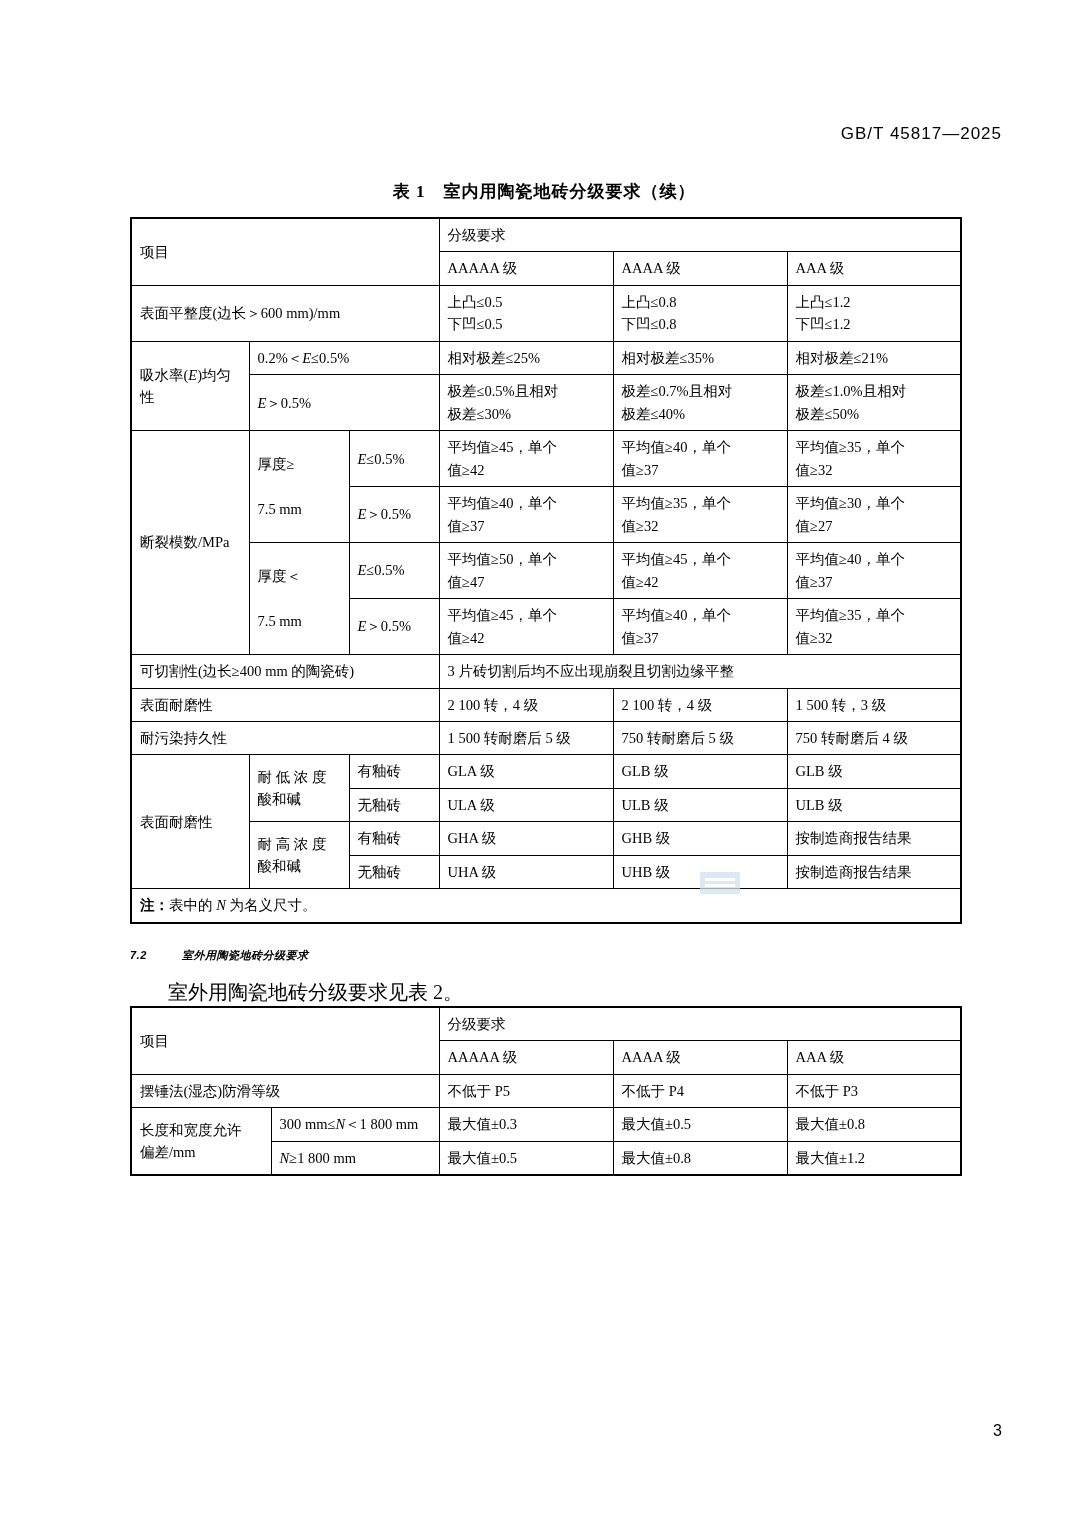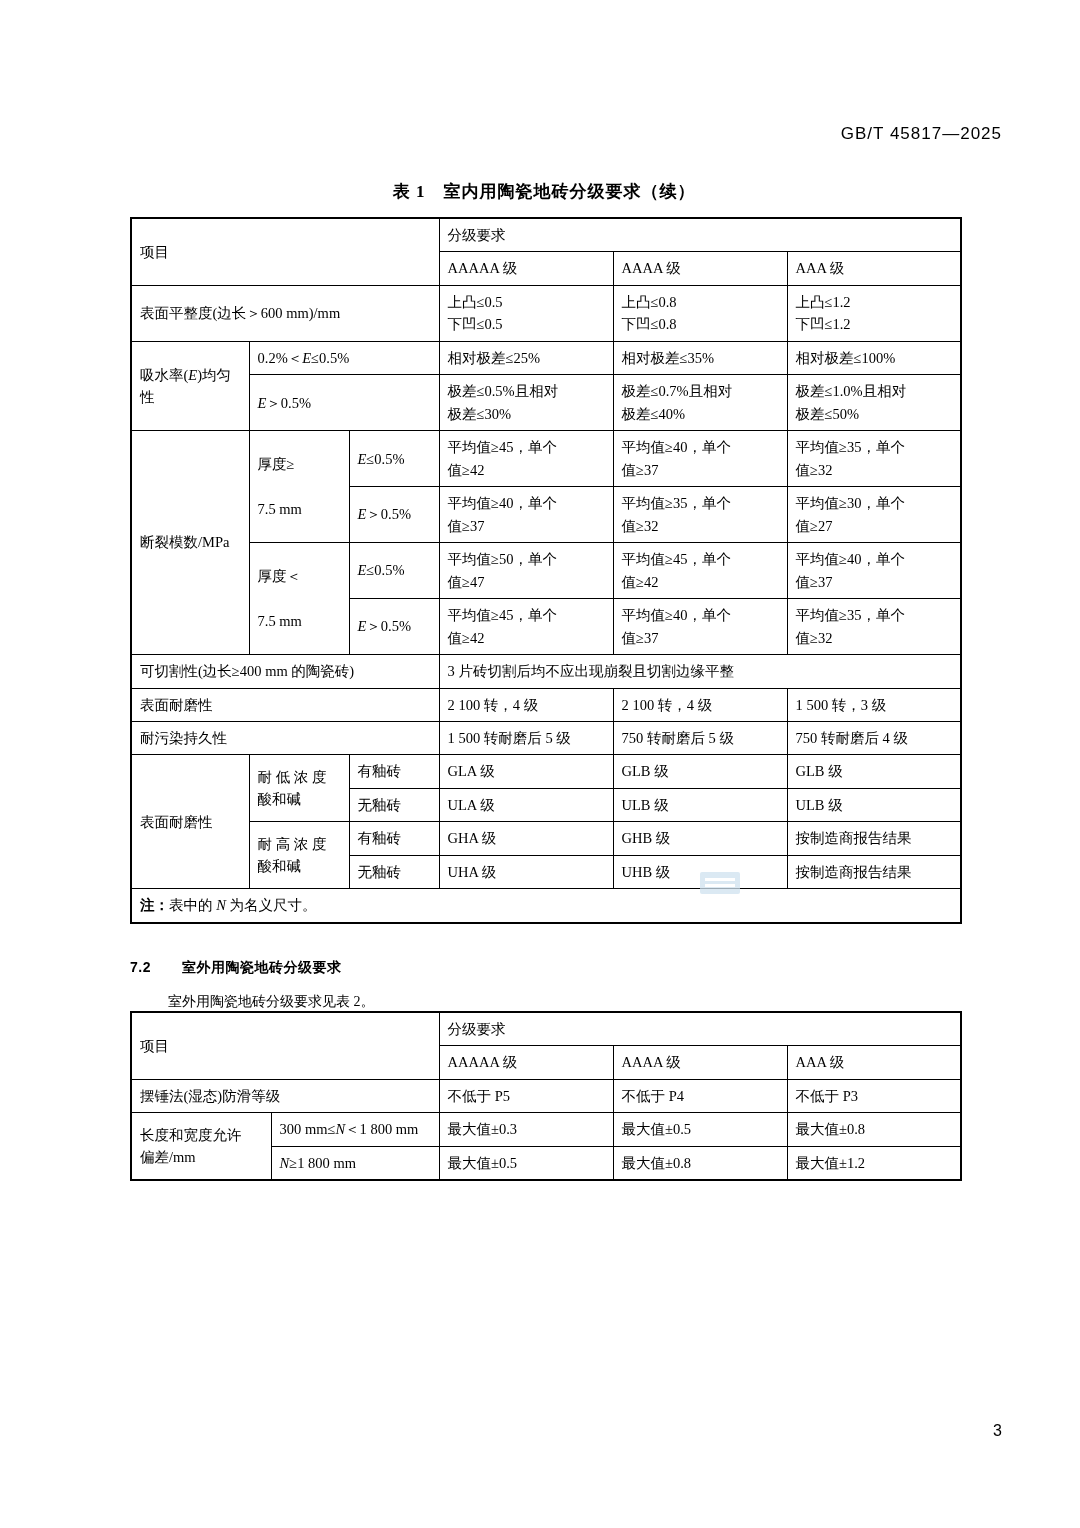--- a/index.html
+++ b/index.html
@@ -60,34 +60,35 @@
   table.grid.outer {
     border: 2px solid #000;
   }
   .hdr { text-align: center; border-radius: 12px; }
   .note-row td {
     text-align: left;
     padding-left: 26px;
   }
   .note-label { font-weight: bold; }
   .sec-title {
-    margin-top: 35px;
-    font-size: 14px;
+    margin-top: 24px;
+    font-size: 11px;
     font-weight: bold;
     font-family: "Liberation Sans", sans-serif;
     letter-spacing: 0.5px;
+    font-style: italic;
   }
   .sec-title .num {
     display: inline-block;
     min-width: 52px;
   }
   .para {
     margin-top: 16px;
     margin-left: 38px;
-    font-size: 14px;
+    font-size: 20px;
   }
   .caption2 {
     margin-top: 30px;
   }
   .pagenum {
     position: absolute;
     right: 78px;
     bottom: 88px;
     font-family: "Liberation Sans", sans-serif;
     font-size: 16px;
@@ -163,21 +164,21 @@
             <span class="two-line">上凸≤1.2</span>
               <span class="two-line">下凹≤1.2</span>
           </td>
         </tr>
 
         <tr>
           <td rowspan="2">吸水率(<span class="ital">E</span>)均匀性</td>
           <td colspan="2">0.2%＜<span class="ital">E</span>≤0.5%</td>
           <td>相对极差≤25%</td>
           <td>相对极差≤35%</td>
-          <td>相对极差≤100%</td>
+          <td>相对极差≤21%</td>
         </tr>
         <tr>
           <td colspan="2"><span class="ital">E</span>＞0.5%</td>
           <td>极差≤0.5%且相对<br>极差≤30%</td>
           <td>极差≤0.7%且相对<br>极差≤40%</td>
           <td>极差≤1.0%且相对<br>极差≤50%</td>
         </tr>
 
         <tr>
           <td rowspan="4">断裂模数/MPa</td>

